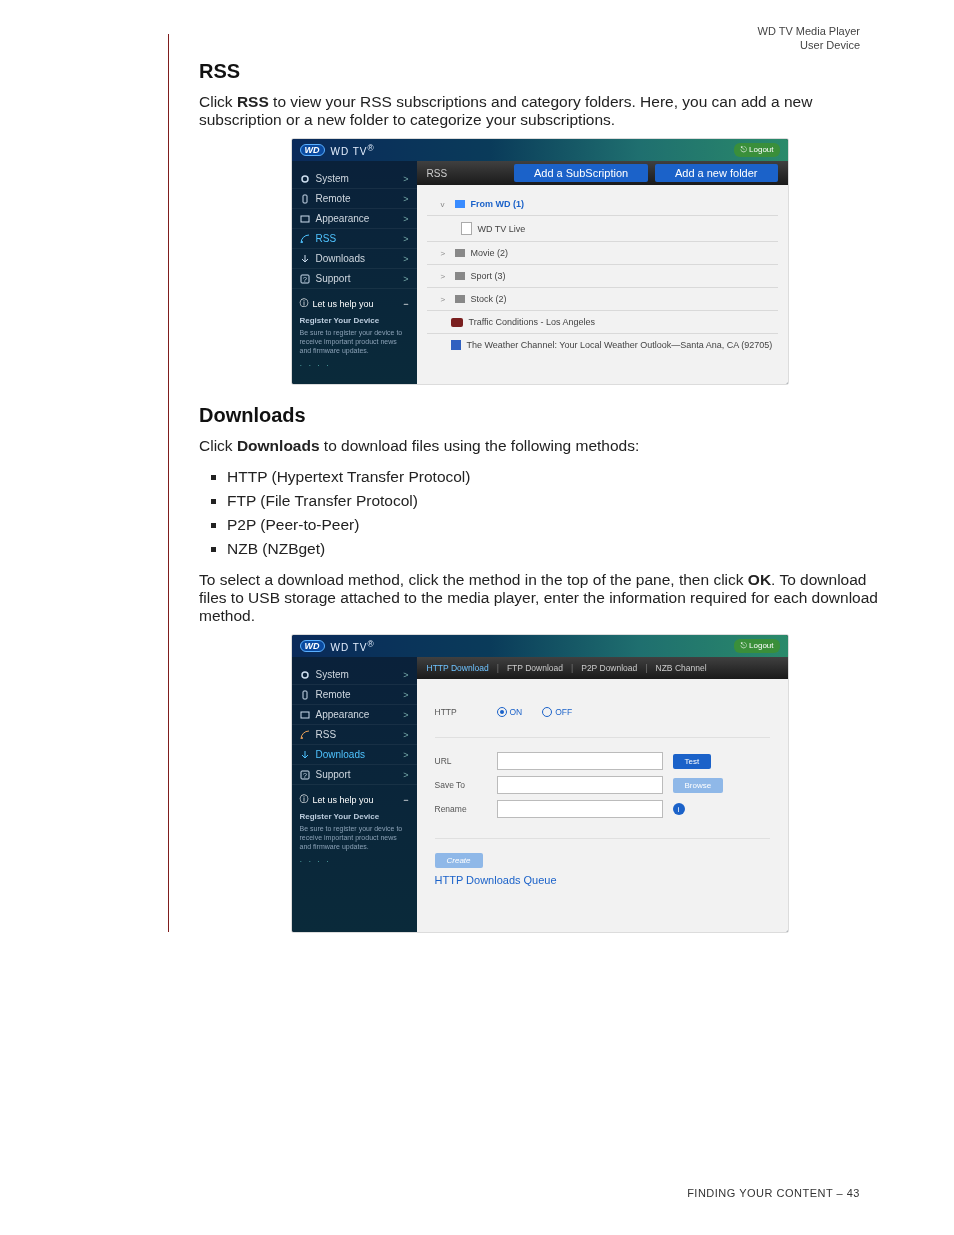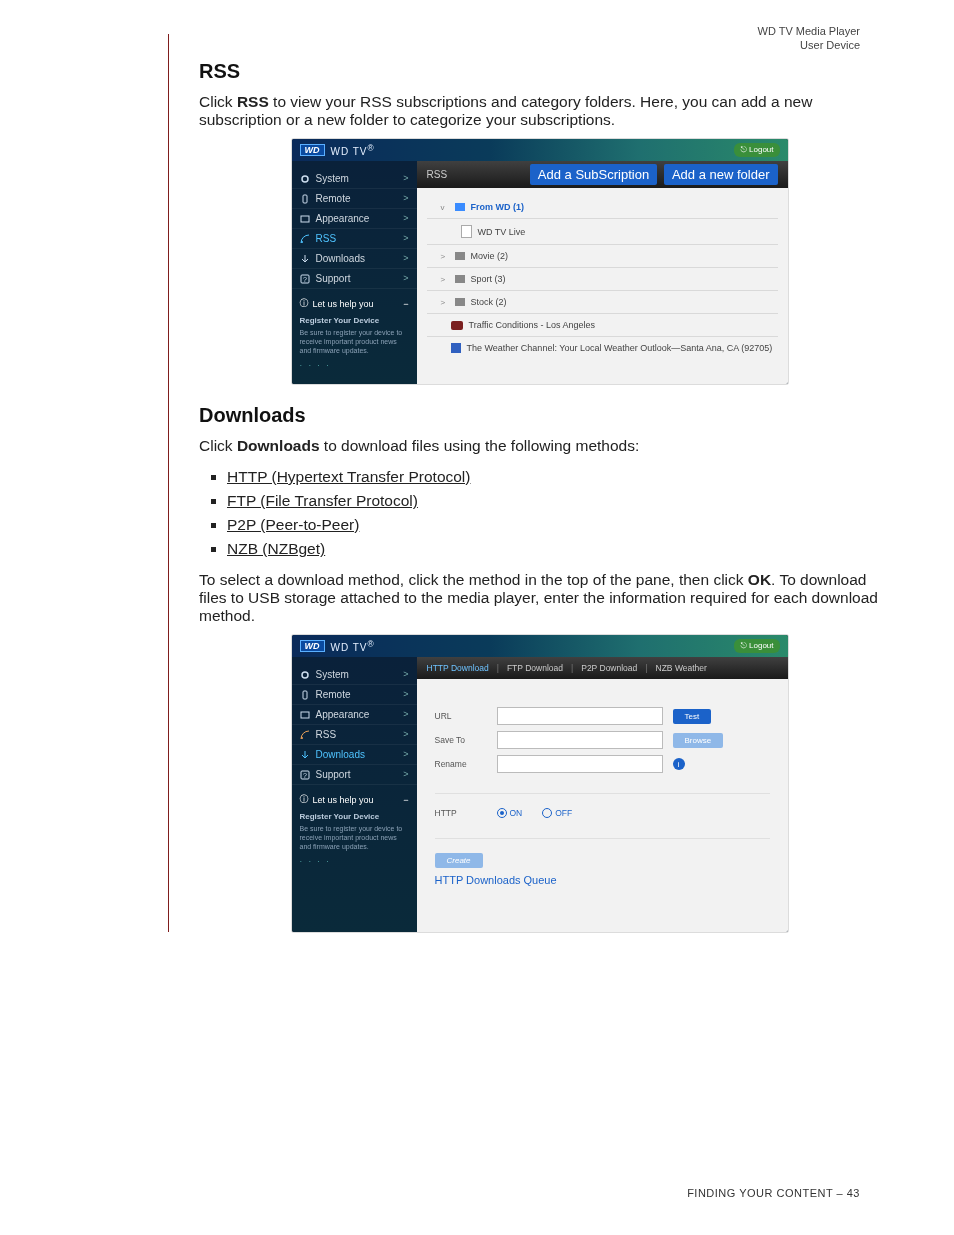--- a/index.html
+++ b/index.html
@@ -25,67 +25,67 @@
     padding-top: 26px;
     min-height: 870px;
   }
   h2.sec {
     font-size:20px; font-weight:bold; margin:0 0 10px 0; color:#111;
   }
   p.para {
     font-size:15.5px; line-height:18px; margin:0 0 10px 0; color:#222;
   }
   p.para .bold { font-weight:bold; }
-  ul.bullets { margin:4px 0 10px 0; padding-left:28px;text-decoration:underline; }
+  ul.bullets { margin:4px 0 10px 0; padding-left:28px; }
   ul.bullets li { list-style:square; font-size:15.5px; line-height:24px; color:#222; }
 
   .shot {
     width:496px; margin:6px auto 20px auto;
     background:#0b1a2b; 
     border-radius:2px; overflow:hidden;
     font-size:10px; color:#ddd;
     box-shadow:0 0 0 1px #dcdcdc;
   }
   .shot .topbar {
     height:22px;
     background: linear-gradient(90deg,#0a2a5a 0%, #0a3b5a 40%, #1f6f6f 70%, #2a8a6a 100%);
     display:flex; align-items:center; justify-content:space-between;
     padding:0 8px;
   }
   .shot .wdlogo { display:flex; align-items:center; gap:6px; }
-  .shot .wdbox { background:#0a4aa0; color:#fff; border:1px solid #5bb0ff; font-weight:bold; font-size:9px; padding:0 4px; border-radius:0; font-style:italic;}
+  .shot .wdbox { background:#0a4aa0; color:#fff; border:1px solid #5bb0ff; font-weight:bold; font-size:9px; padding:0 4px; border-radius:6px; font-style:italic;}
   .shot .wdtxt { color:#e6f0ff; font-size:10px; letter-spacing:1px;}
   .shot .logout { background:#3a8f3a; color:#fff; font-size:8px; padding:2px 6px; border-radius:6px;}
   .shot .bodyframe { display:flex; }
   .shot .side {
     width:125px; flex:0 0 125px;
     background: linear-gradient(180deg,#0a213a 0%, #0a2a3a 100%);
     padding:8px 0 8px 0;
   }
   .shot .side .mi {
-    display:flex; align-items:flex-start; justify-content:space-between;
+    display:flex; align-items:center; justify-content:space-between;
     color:#d0d8e0; font-size:10px; padding:4px 8px;
     border-bottom:1px solid rgba(255,255,255,0.06);
   }
   .shot .side .mi .lab { display:flex; align-items:center; gap:6px;}
   .shot .side .mi.active .lab { color:#4fc3ff; }
   .shot .side .chev { color:#7aa; font-size:9px;}
   .shot .side .helpbox { margin:8px 8px 0 8px; color:#fff; }
   .shot .side .helptitle { color:#fff; font-size:9px; display:flex; align-items:center; gap:4px;}
   .shot .side .regtitle { color:#bcd; font-weight:bold; font-size:8px; margin-top:6px;}
   .shot .side .regtxt { color:#8aa0b5; font-size:7px; line-height:9px; margin-top:3px;}
   .shot .side .dots { color:#5aa; font-size:8px; padding:6px 8px; letter-spacing:2px;}
 
   .shot .main { flex:1; background:#f2f2f2; color:#333; }
   .shot .main .tabstrip {
     background: linear-gradient(180deg,#404040,#1a1a1a);
     color:#ccc; font-size:10px; padding:6px 10px;
     display:flex; align-items:center; justify-content:space-between;
   }
-  .shot .btnblue { background:#1b62c9; color:#fff; font-size:13px; padding:3px 8px; border-radius:2px;}
+  .shot .btnblue { background:#1b62c9; color:#fff; font-size:11px; padding:3px 20px; border-radius:2px;}
   .shot .btnblue + .btnblue { margin-left:4px;}
 
   
   .shot .rsslist { padding:8px 10px; }
   .shot .rssrow {
     border-bottom:1px solid #d9d9d9; padding:6px 4px 6px 14px;
     display:flex; align-items:center; gap:6px; font-size:9px; color:#444;
   }
   .shot .rssrow .tree { width:8px; color:#888; font-size:8px;}
   .shot .rssrow .fld { width:10px; height:8px; background:#3a8cff; display:inline-block;}
@@ -361,53 +361,53 @@
         </div>
 
         <div class="main dlmain">
           <div class="tabstrip">
             <span class="tabon">HTTP Download</span>
             <span class="sep">|</span>
             <span>FTP Download</span>
             <span class="sep">|</span>
             <span>P2P Download</span>
             <span class="sep">|</span>
-            <span>NZB Weather</span>
+            <span>NZB Channel</span>
           </div>
           <div class="dlform">
-            <div class="grp">
-              <div class="row">
-                <span class="lbl">URL</span>
-                <input class="tbox" style="">
-                <span class="btn test">Test</span>
-              </div>
-              <div class="row">
-                <span class="lbl">Save To</span>
-                <input class="tbox" style="">
-                <span class="btn browse">Browse</span>
-              </div>
-              <div class="row">
-                <span class="lbl">Rename</span>
-                <input class="tbox" style="">
-                <span class="info">i</span>
-              </div>
-            </div>
             <div class="grp">
               <div class="row">
                 <span class="lbl">HTTP</span>
                 <span class="radio">
                     <span class="r on"></span>
                     <span>ON</span>
                   </span>
                 <span class="radio">
                     <span class="r"></span>
                     <span>OFF</span>
                   </span>
               </div>
             </div>
+            <div class="grp">
+              <div class="row">
+                <span class="lbl">URL</span>
+                <input class="tbox" style="">
+                <span class="btn test">Test</span>
+              </div>
+              <div class="row">
+                <span class="lbl">Save To</span>
+                <input class="tbox" style="">
+                <span class="btn browse">Browse</span>
+              </div>
+              <div class="row">
+                <span class="lbl">Rename</span>
+                <input class="tbox" style="">
+                <span class="info">i</span>
+              </div>
+            </div>
             <div class="grp" style="border-bottom:none">
               <div class="row">
                   <span class="btn create">Create</span>
                 </div>
               <div class="dlqueue">HTTP Downloads Queue</div>
             </div>
           </div>
         </div>
       </div>
     </div>

